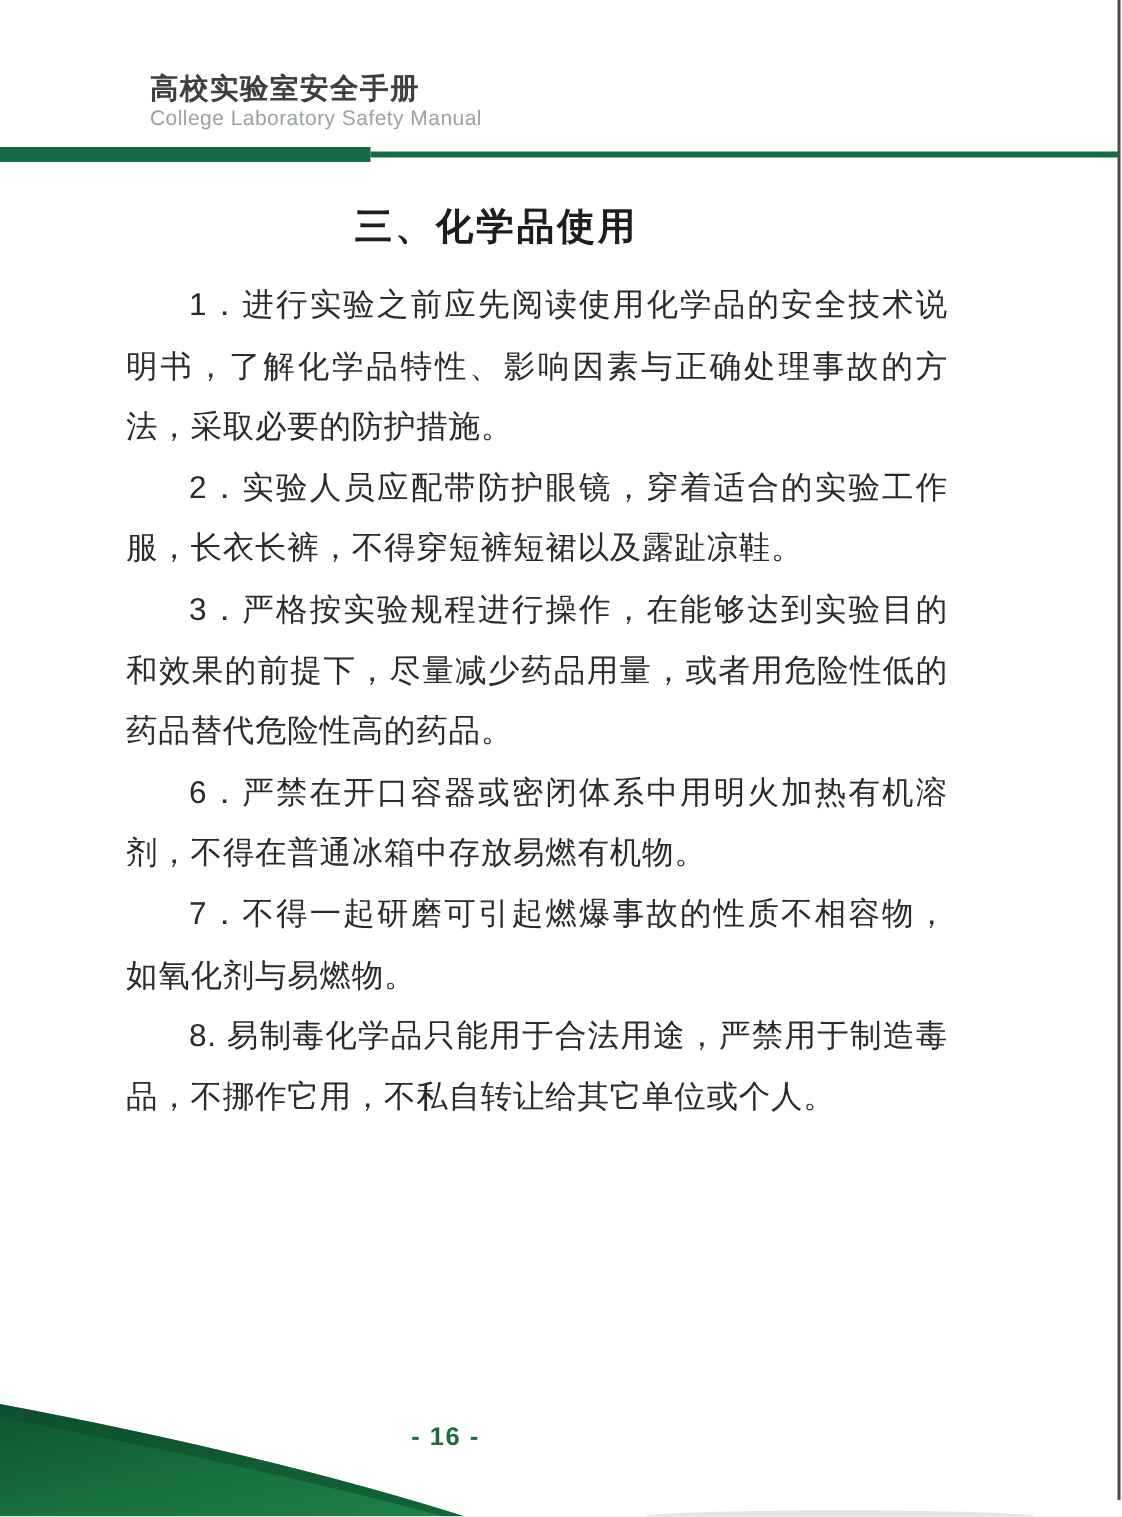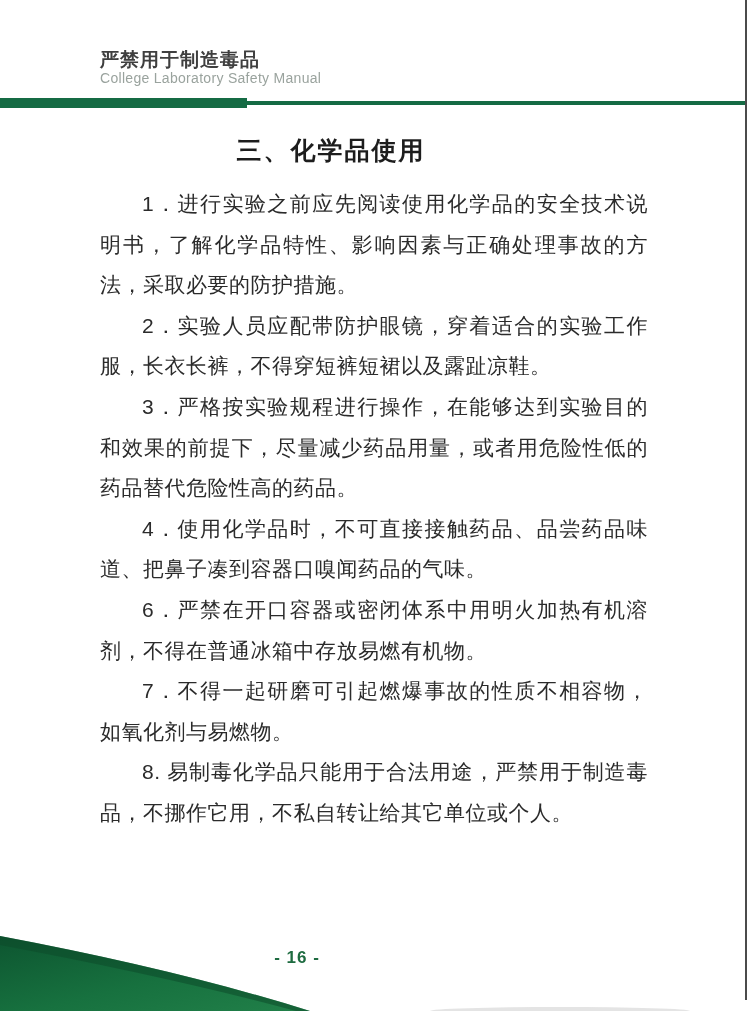--- a/index.html
+++ b/index.html
@@ -72,21 +72,21 @@
     width: 662px;
     text-align: center;
     font-family: "Liberation Serif", "DejaVu Serif", serif;
     font-size: 25px;
     font-weight: bold;
     color: #1d1d1d;
     letter-spacing: 2px;
   }
   .body-text {
     position: absolute;
-    left: 100px;
+    left: 84px;
     top: 184px;
     width: 548px;
     font-size: 21px;
     line-height: 40.6px;
     color: #2b2b2b;
   }
   .body-text p {
     margin: 0;
     text-indent: 2em;
     text-align: justify;
@@ -120,35 +120,34 @@
     background: #d8d8d8;
     opacity: 0.7;
   }
 </style>
 </head>
 <body>
 
 <div class="page">
 
   <div class="header">
-    <div class="header-title-zh">严禁用于制造毒品</div>
+    <div class="header-title-zh">高校实验室安全手册</div>
     <div class="header-title-en">College Laboratory Safety Manual</div>
   </div>
 
   <div class="rule-thick"></div>
   <div class="rule-thin"></div>
   <div class="right-border"></div>
 
   <div class="section-title">三、化学品使用</div>
 
   <div class="body-text">
     <p>1．进行实验之前应先阅读使用化学品的安全技术说明书，了解化学品特性、影响因素与正确处理事故的方法，采取必要的防护措施。</p>
     <p>2．实验人员应配带防护眼镜，穿着适合的实验工作服，长衣长裤，不得穿短裤短裙以及露趾凉鞋。</p>
     <p>3．严格按实验规程进行操作，在能够达到实验目的和效果的前提下，尽量减少药品用量，或者用危险性低的药品替代危险性高的药品。</p>
-    <p>4．使用化学品时，不可直接接触药品、品尝药品味道、把鼻子凑到容器口嗅闻药品的气味。</p>
     <p>6．严禁在开口容器或密闭体系中用明火加热有机溶剂，不得在普通冰箱中存放易燃有机物。</p>
     <p>7．不得一起研磨可引起燃爆事故的性质不相容物，如氧化剂与易燃物。</p>
     <p>8. 易制毒化学品只能用于合法用途，严禁用于制造毒品，不挪作它用，不私自转让给其它单位或个人。</p>
   </div>
 
   <div class="corner-shadow"></div>
 
   <svg class="corner-wedge" width="320" height="80" viewBox="0 0 320 80">
     <defs>
       <linearGradient id="wedgeGrad" x1="0" y1="0" x2="1" y2="1">

